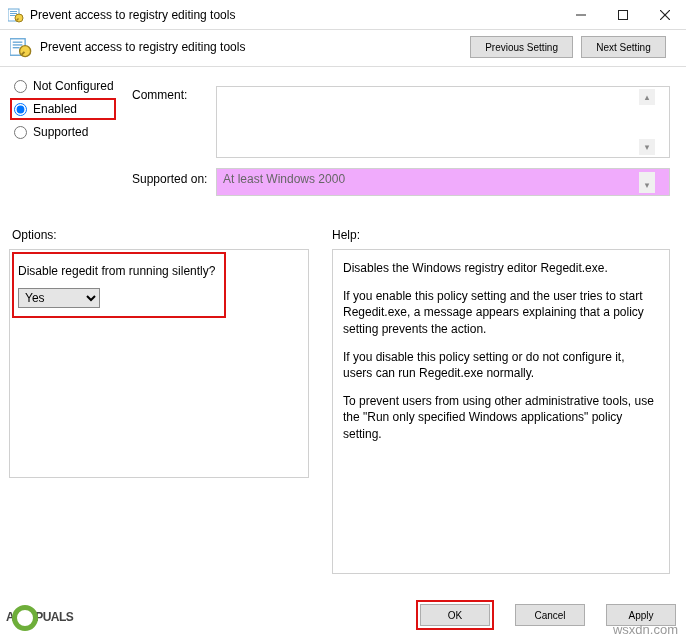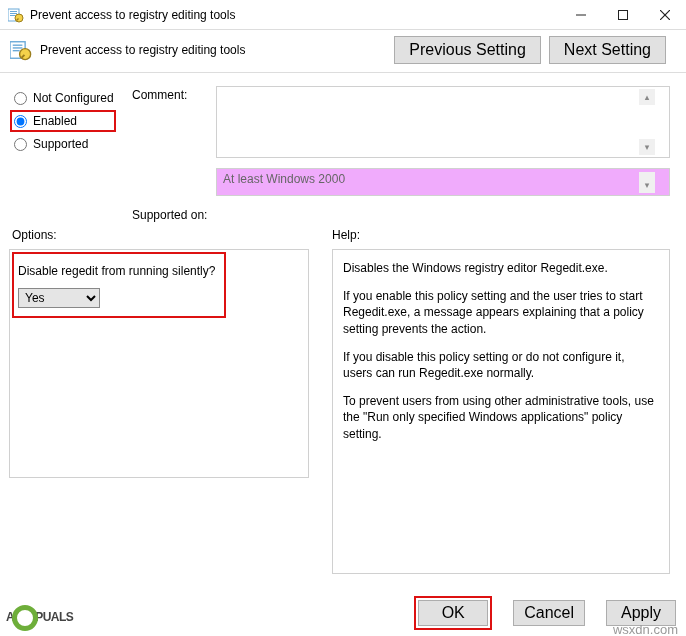--- a/index.html
+++ b/index.html
@@ -64,28 +64,28 @@
     }
     .nav-buttons {
       display: flex;
       gap: 8px;
       padding-right: 10px;
     }
     button.std {
       background: #e1e1e1;
       border: 1px solid #adadad;
       padding: 4px 14px;
-      font-size: 16px;
+      font-size: 10px;
       min-height: 22px;
       min-width: 85px;
     }
     .radio-section {
       position: absolute;
       left: 12px;
-      top: 86px;
+      top: 74px;
     }
     .radio-row {
       display: flex;
       align-items: center;
       padding: 5px 0;
     }
     .radio-row input {
       margin: 0 6px 0 2px;
     }
     .highlight-red {
@@ -119,21 +119,20 @@
       display:flex;
       align-items:center;
       justify-content:center;
       color:#888;
       font-size:9px;
     }
     .supported-label {
       position: absolute;
       left: 132px;
       top: 172px;
-      margin-top: 36px;
     }
     .supported-box {
       position: absolute;
       left: 216px;
       top: 168px;
       width: 454px;
       height: 28px;
       border: 1px solid #d0d0d0;
       background: #f0abfc;
       padding: 3px 14px 2px 6px;

